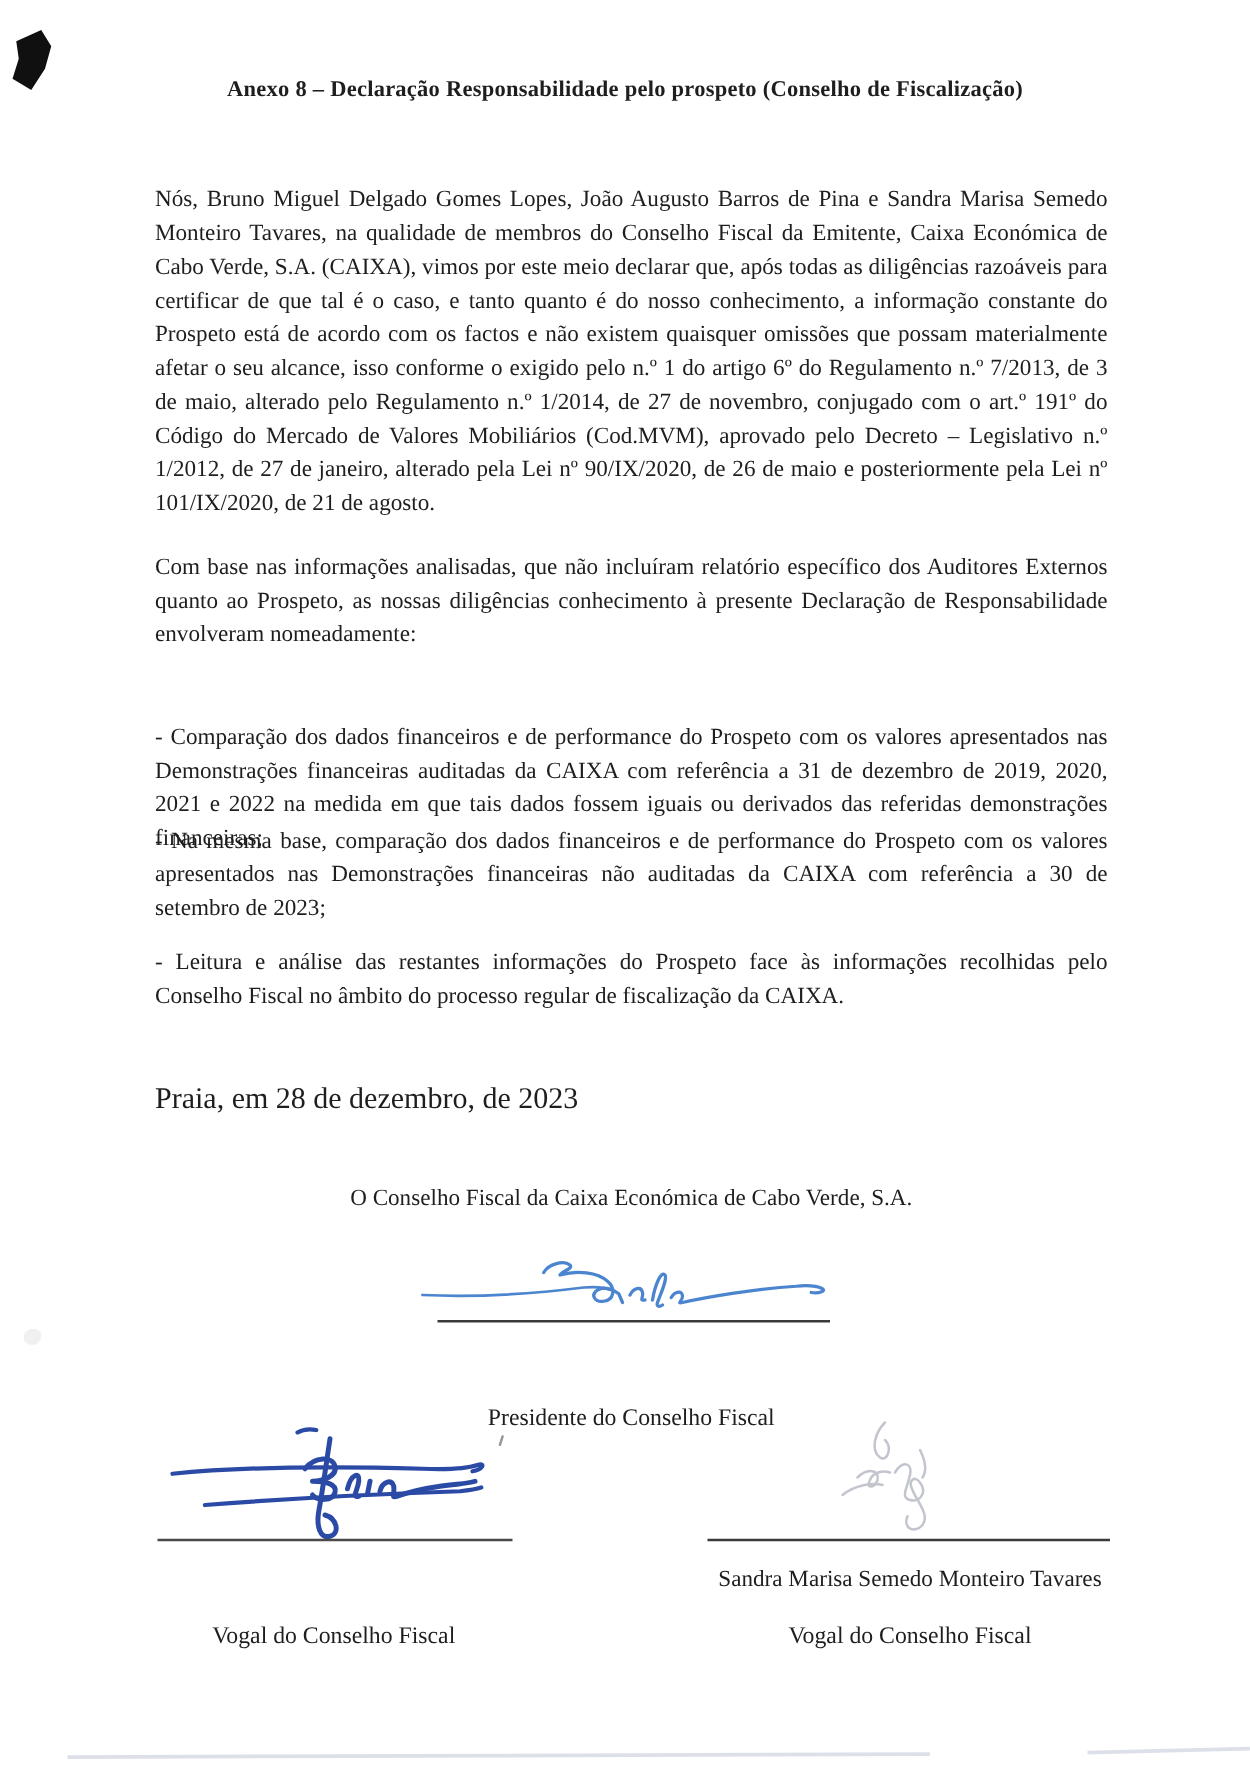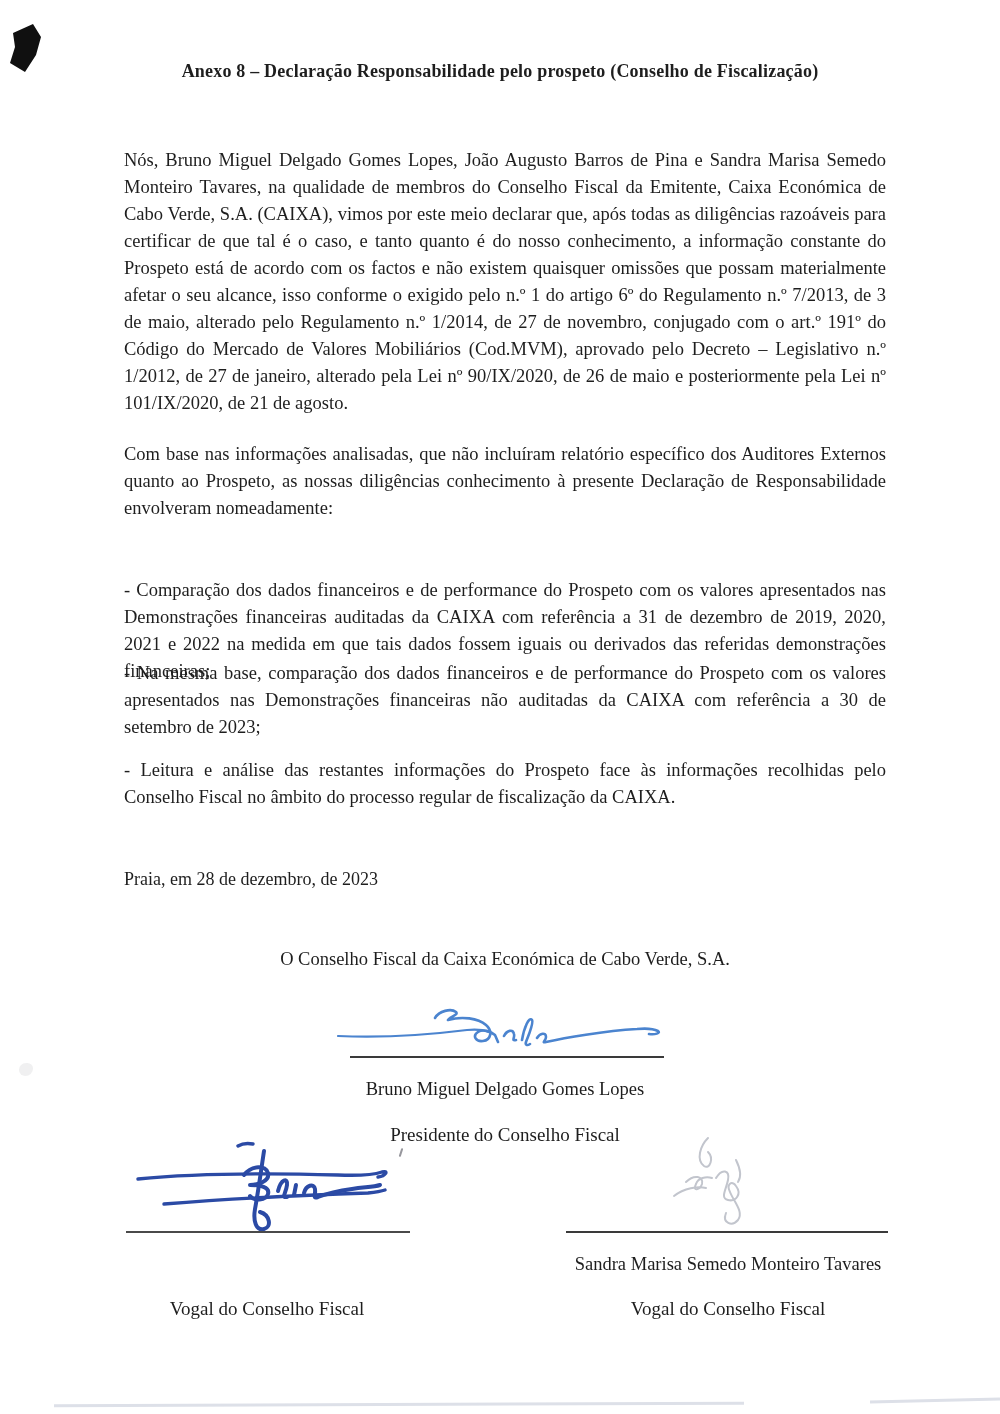--- a/index.html
+++ b/index.html
@@ -22,21 +22,21 @@
     font-size:18.5px;line-height:27px;
     text-align:justify;text-justify:inter-word;
   }
   .p1{top:147px;}
   .p2{top:441px;}
   .b1{top:537px;margin-top:40px;}
   .b2{top:660px;}
   .b3{top:757px;}
   .dateline{
     position:absolute;left:124px;top:866px;margin:0;
-    font-size:18px;line-height:27px;text-align:right;
+    font-size:24px;line-height:27px;text-align:right;
   }
   .org-line{
     position:absolute;left:0;top:949px;width:1010px;margin:0;
     text-align:center;font-size:18.5px;
   }
   .sig-svg{position:absolute;}
   .sig-rule{position:absolute;height:2px;background:#3a3a3a;}
   .sig-name{position:absolute;margin:0;text-align:center;font-size:18.5px;}
   .sig-role{position:absolute;margin:0;text-align:center;font-size:19px;}
   .rule-bruno{left:350px;top:1056px;width:314px;}
@@ -81,21 +81,20 @@
   <p class="dateline">Praia, em 28 de dezembro, de 2023</p>
 
   <p class="org-line">O Conselho Fiscal da Caixa Económica de Cabo Verde, S.A.</p>
 
   <svg class="sig-svg" style="left:332px;top:998px;" width="332" height="58" viewBox="0 0 332 58" fill="none" stroke-linecap="round" stroke-linejoin="round">
     <path d="M6,38 C 50,40 95,37 135,32 C 145,31 152,32 157,34" stroke-width="2.2" stroke="#4b84cf"></path>
     <path d="M103,20 C 107,13 119,10 124,14 C 127,17 117,19 116,22 C 130,18 146,20 154,27 C 161,33 159,42 151,43 C 144,44 140,38 146,34 C 151,31 158,33 163,37 L 166,44" stroke-width="2.6" stroke="#4b84cf"></path>
     <path d="M172,38 C 175,32 181,31 182,36 C 183,40 179,43 184,42 M190,42 C 192,30 197,18 200,22 C 202,25 197,36 194,44 C 193,47 195,48 198,46 M205,40 C 208,35 214,34 214,39 C 214,43 209,45 214,44 C 232,40 272,33 305,31 C 315,30 322,31 326,33 C 329,35 323,37 317,36" stroke-width="2.6" stroke="#4b84cf"></path>
   </svg>
   <div class="sig-rule rule-bruno"></div>
-  <p class="sig-name name-bruno">Bruno Miguel Delgado Gomes Lopes</p>
   <p class="sig-role role-bruno">Presidente do Conselho Fiscal</p>
 
   <div class="pen-tick"></div>
   <div class="smudge"></div>
 
   <svg class="sig-svg" style="left:118px;top:1141px;" width="300" height="92" viewBox="0 0 300 92" fill="none" stroke-linecap="round" stroke-linejoin="round">
     <path d="M120,5 C 125,2 130,2 135,3" stroke-width="3.4" stroke="#2b4aa5"></path>
     <path d="M20,38 C 80,32 150,32 220,34 C 245,35 258,33 264,31 C 271,29 268,35 260,36" stroke-width="3.4" stroke="#2b4aa5"></path>
     <path d="M46,63 C 110,58 190,54 250,52 C 259,51 264,50 267,49" stroke-width="3.4" stroke="#2b4aa5"></path>
     <path d="M146,10 C 143,30 140,52 137,68 C 135,80 138,90 146,88 C 154,86 152,74 142,71" stroke-width="4" stroke="#2b4aa5"></path>

